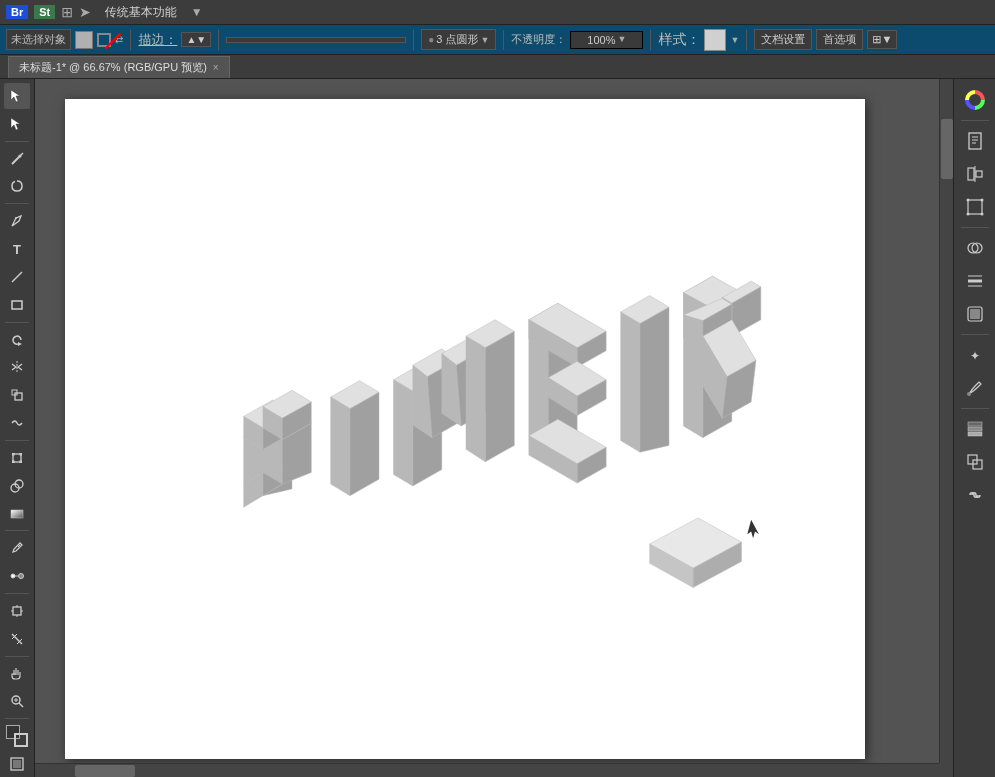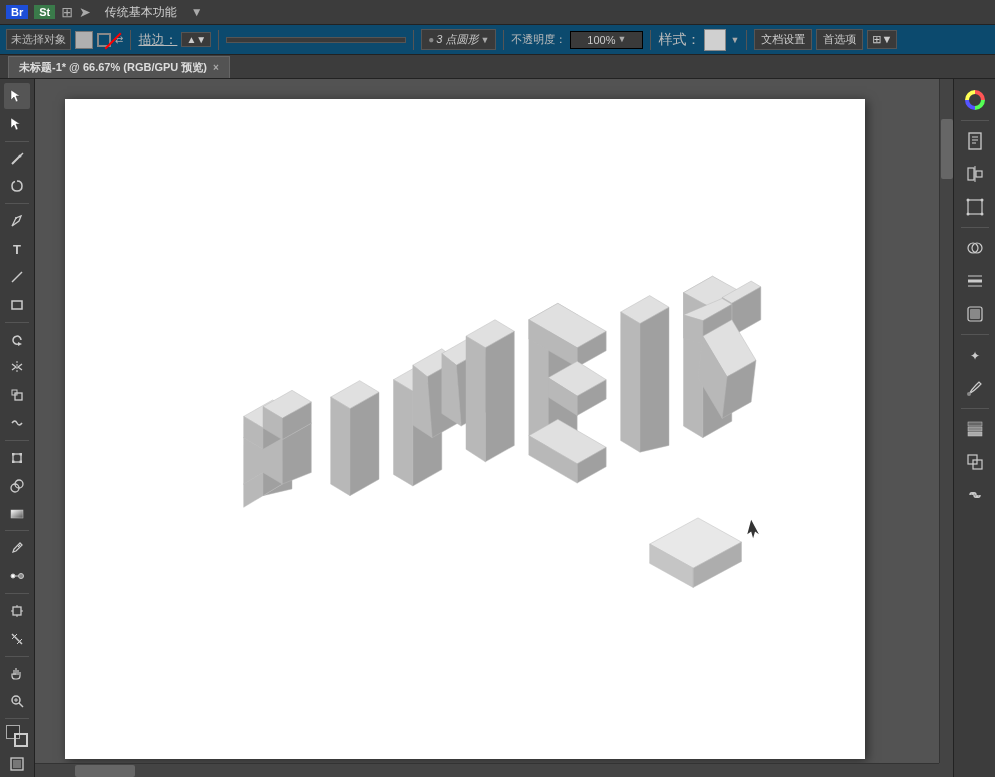--- a/index.html
+++ b/index.html
@@ -108,21 +108,20 @@
     }
 
     
     #tab-bar {
       height: 24px;
       background: #3c3c3c;
       display: flex;
       align-items: flex-end;
       padding-left: 8px;
       border-bottom: 1px solid #222;
-      font-weight: bold;
     }
     .tab {
       background: #535353;
       border: 1px solid #666;
       border-bottom: none;
       padding: 2px 10px;
       font-size: 11px;
       color: #ddd;
       display: flex;
       align-items: center;
@@ -314,21 +313,21 @@
   <div class="toolbar-divider"></div>
 
   <div style="background:#3a3a3a;border:1px solid #555;padding:2px 6px;display:flex;align-items:center;gap:3px;width:180px;">
     <span style="font-size:11px;color:#ccc;"></span>
   </div>
 
   <div class="toolbar-divider"></div>
 
   <div style="display:flex;align-items:center;gap:2px;background:#3a3a3a;border:1px solid #555;padding:2px 6px;">
     <span style="font-size:10px;color:#888;">●</span>
-    <span style="font-size:11px;color:#ccc;font-style:italic;">3 点圆形</span>
+    <span style="font-size:11px;color:#ccc;">3 点圆形</span>
     <span style="font-size:9px;color:#aaa;">▼</span>
   </div>
 
   <div class="toolbar-divider"></div>
 
   <span style="color:#bbb;font-size:11px;">不透明度：</span>
   <div style="background:#3a3a3a;border:1px solid #000000;padding:2px 16px;display:flex;align-items:flex-start;gap:2px;">
     <span style="font-size:11px;color:#ccc;">100%</span>
     <span style="font-size:9px;color:#aaa;">▼</span>
   </div>

